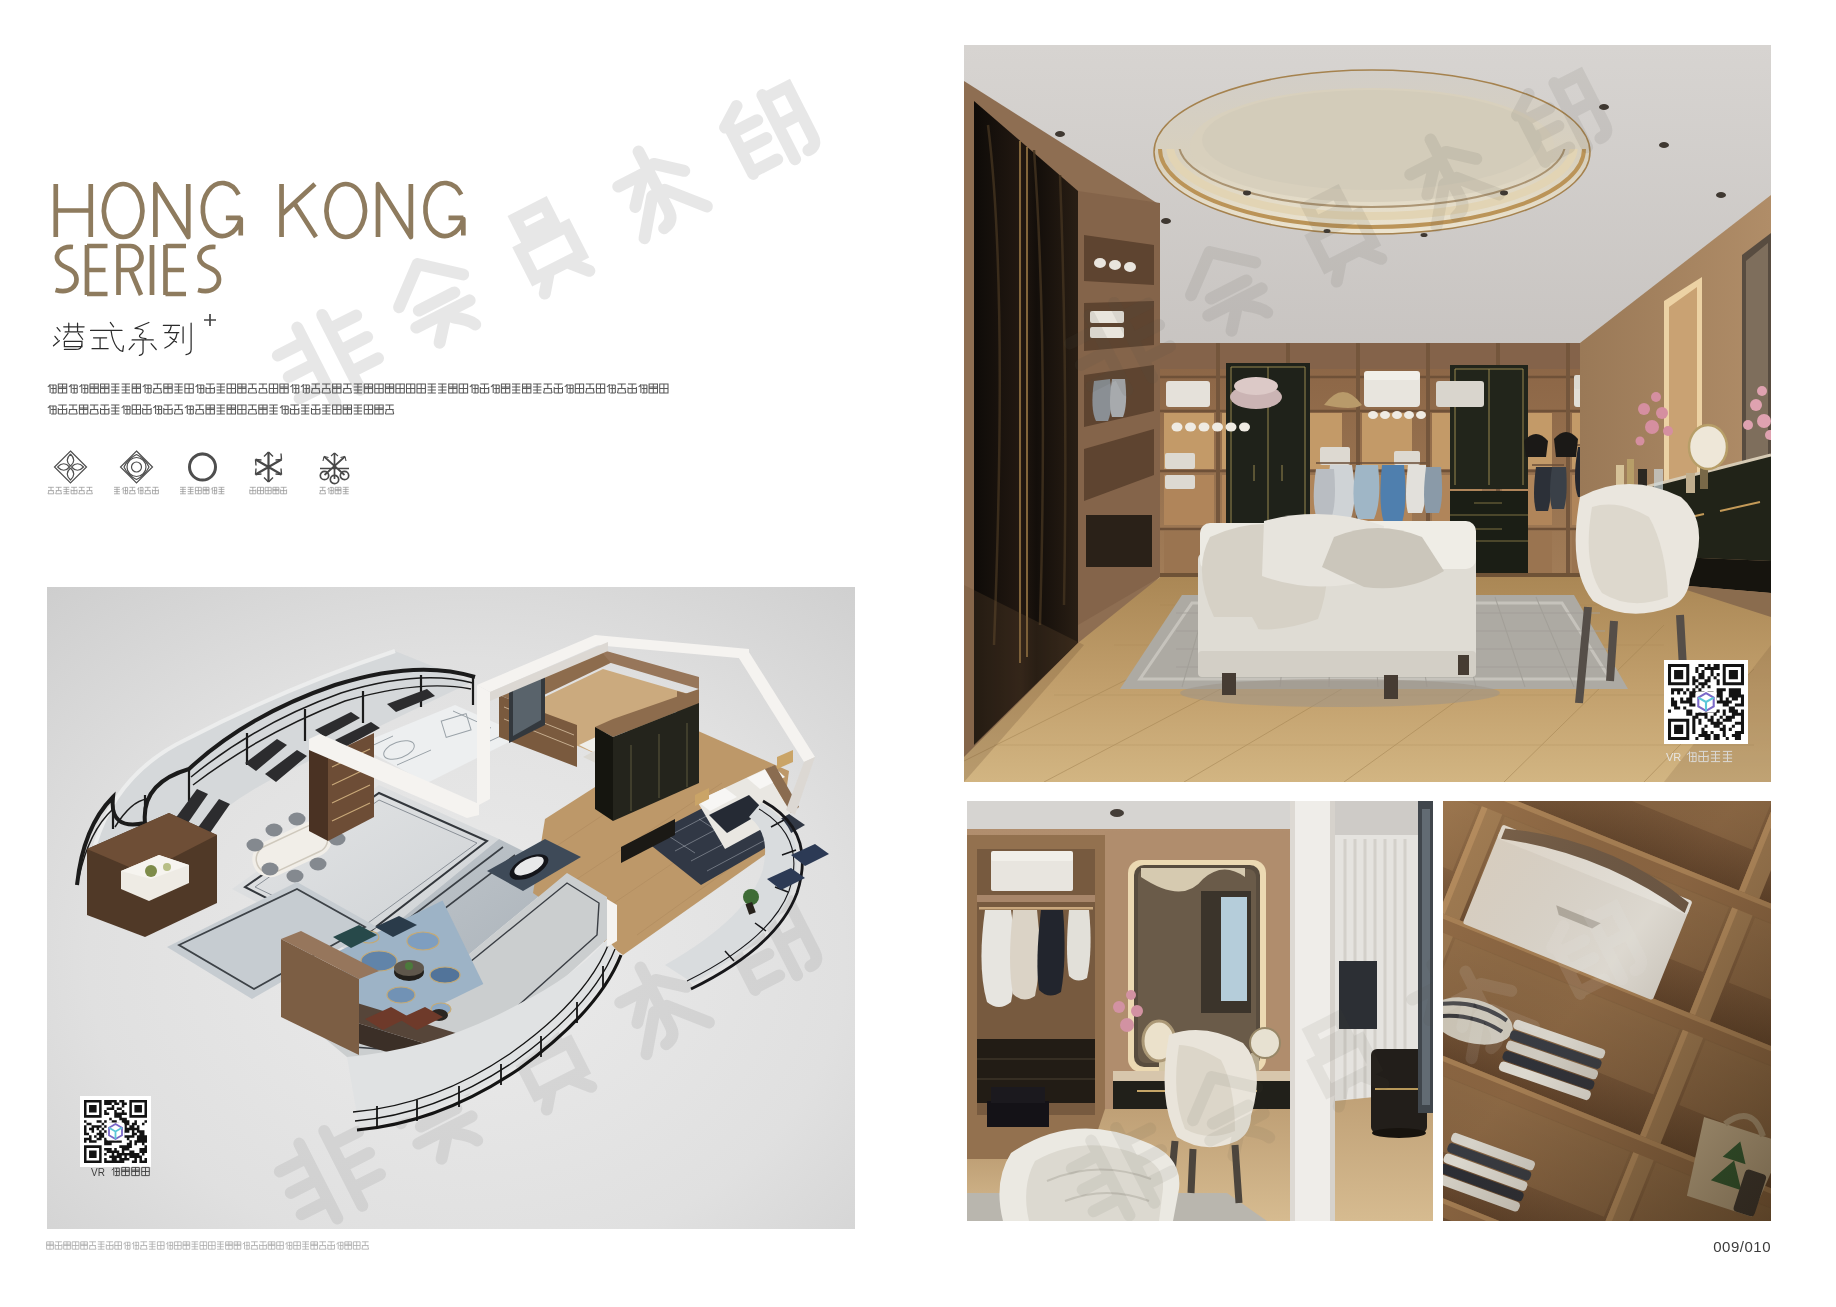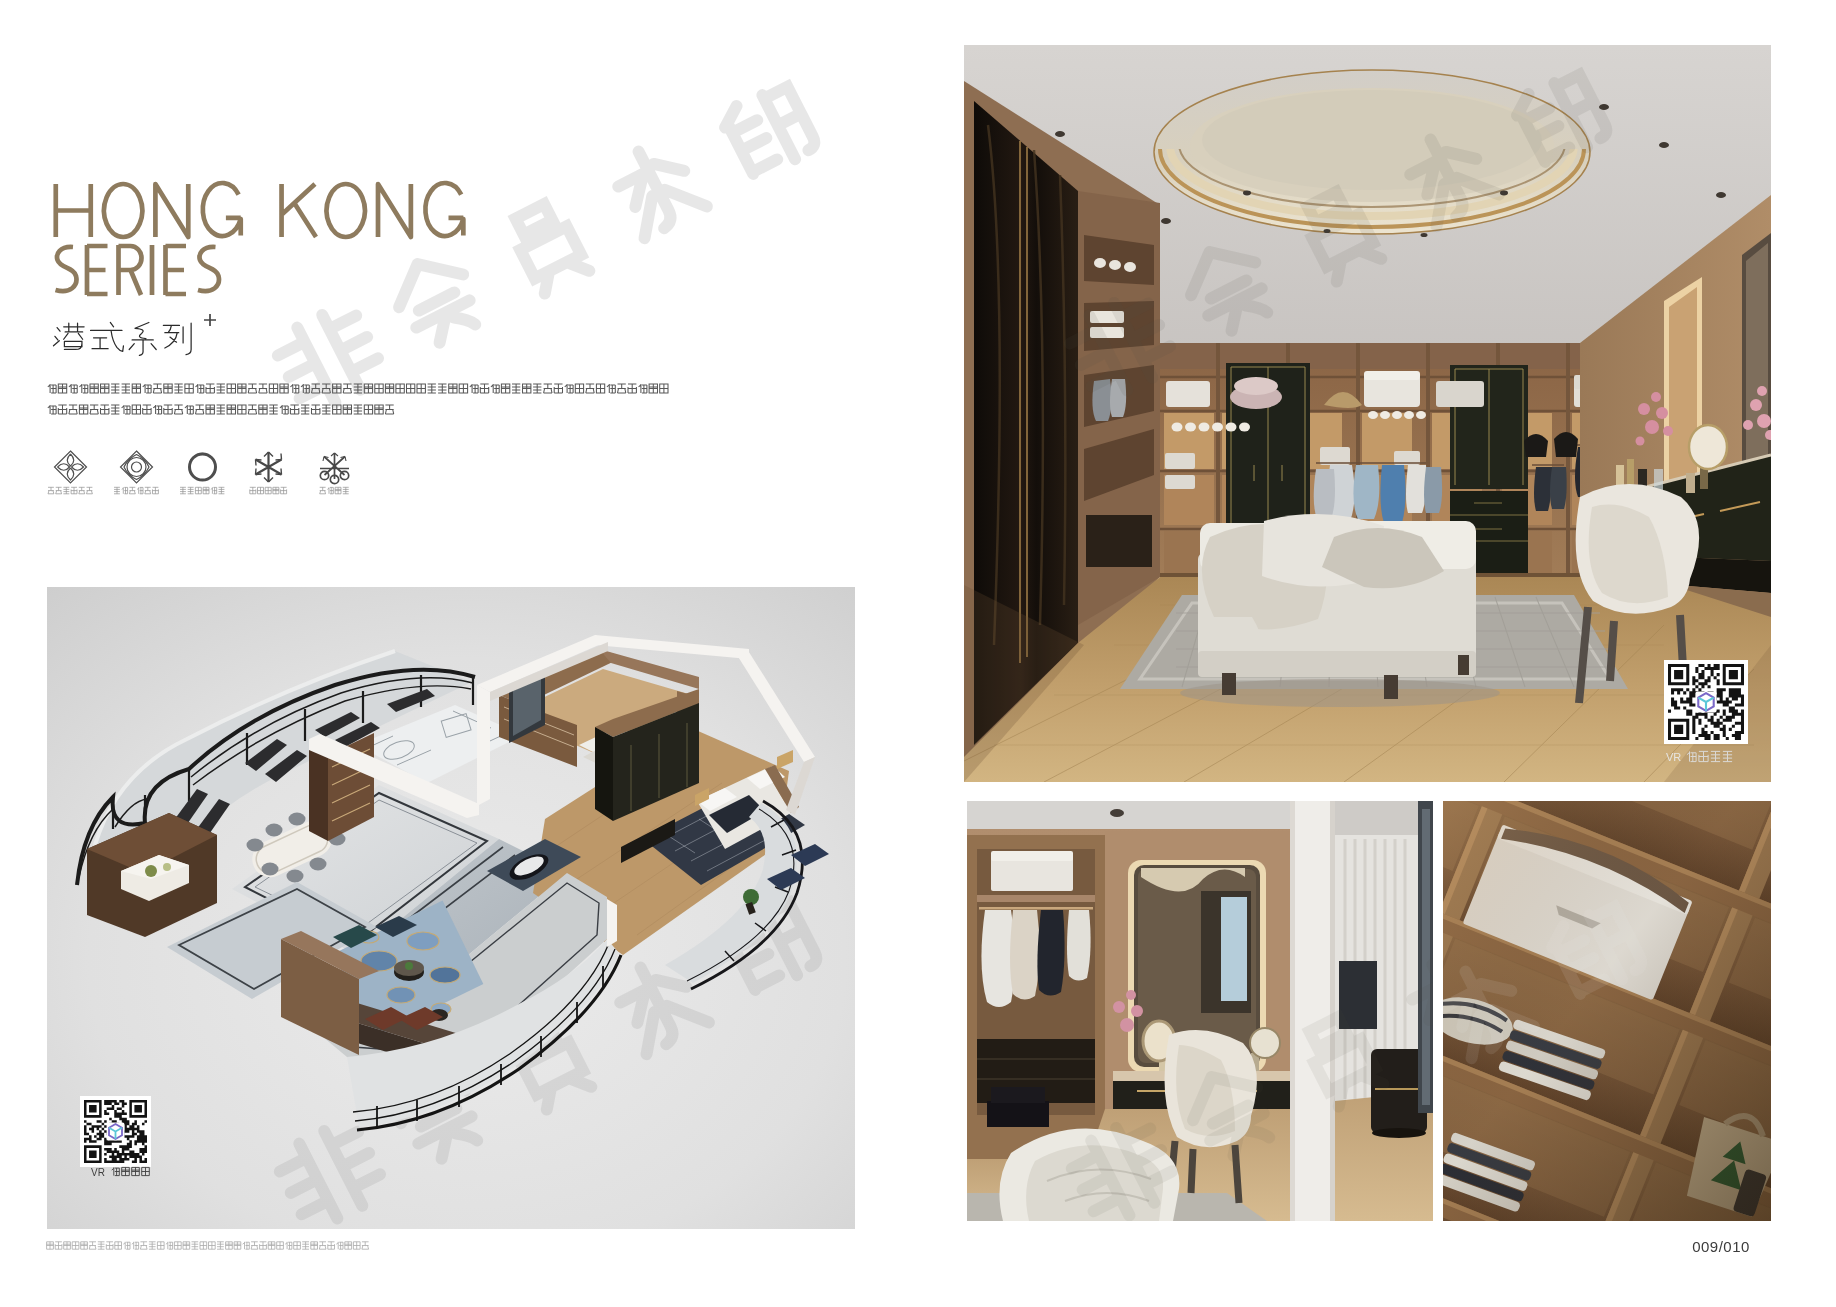--- a/index.html
+++ b/index.html
@@ -127,21 +127,21 @@
 
 <path d="M48.0,487.3H53.9M51.0,487.3V490.6M48.0,490.6H53.9M49.0,490.6L48.0,493.8M52.9,490.6L53.9,493.8M51.0,491.6H51.1M48.0,493.8H53.9M55.7,487.3H61.6M58.6,487.3V490.6M55.7,490.6H61.6M56.7,490.6L55.7,493.8M60.6,490.6L61.6,493.8M58.6,491.6H58.7M55.7,493.8H61.6M63.4,487.3H69.3M63.4,489.4H69.3M63.4,491.6H69.3M63.4,493.8H69.3M66.3,487.3V493.8M71.1,487.3H77.0M74.0,487.3V493.8M71.1,493.8H77.0M71.1,490.6H77.0M71.1,489.4V493.8M77.0,489.4V493.8M78.8,487.3H84.7M81.7,487.3V490.6M78.8,490.6H84.7M79.8,490.6L78.8,493.8M83.7,490.6L84.7,493.8M81.7,491.6H81.8M78.8,493.8H84.7M86.5,487.3H92.4M89.5,487.3V490.6M86.5,490.6H92.4M87.5,490.6L86.5,493.8M91.4,490.6L92.4,493.8M89.5,491.6H89.5M86.5,493.8H92.4" stroke="#979797" stroke-width="0.75" fill="none"></path>
 <path d="M114.0,487.3H119.9M114.0,489.4H119.9M114.0,491.6H119.9M114.0,493.8H119.9M117.0,487.3V493.8M123.3,487.3V493.8M121.7,489.4L123.3,488.3M124.3,487.4H127.6M124.3,490.6H127.6M124.3,493.8H127.6M125.5,487.4V493.8M127.6,487.4V493.8M129.4,487.3H135.3M132.4,487.3V490.6M129.4,490.6H135.3M130.4,490.6L129.4,493.8M134.3,490.6L135.3,493.8M132.4,491.6H132.5M129.4,493.8H135.3M138.7,487.3V493.8M137.1,489.4L138.7,488.3M139.7,487.4H143.0M139.7,490.6H143.0M139.7,493.8H143.0M140.9,487.4V493.8M143.0,487.4V493.8M144.8,487.3H150.7M147.8,487.3V490.6M144.8,490.6H150.7M145.8,490.6L144.8,493.8M149.7,490.6L150.7,493.8M147.8,491.6H147.8M144.8,493.8H150.7M152.5,487.3H158.4M155.4,487.3V493.8M152.5,493.8H158.4M152.5,490.6H158.4M152.5,489.4V493.8M158.4,489.4V493.8" stroke="#979797" stroke-width="0.75" fill="none"></path>
 <path d="M180.0,487.3H185.9M180.0,489.4H185.9M180.0,491.6H185.9M180.0,493.8H185.9M182.9,487.3V493.8M187.7,487.3H193.6M187.7,489.4H193.6M187.7,491.6H193.6M187.7,493.8H193.6M190.6,487.3V493.8M195.4,487.3H201.3V493.8H195.4ZM195.4,490.6H201.3M198.4,487.3V493.8M203.1,487.3H209.0V493.8H203.1ZM206.1,487.3V493.8M203.1,490.6H209.0M203.1,489.4H209.0M212.4,487.3V493.8M210.8,489.4L212.4,488.3M213.4,487.4H216.7M213.4,490.6H216.7M213.4,493.8H216.7M214.6,487.4V493.8M216.7,487.4V493.8M218.5,487.3H224.4M218.5,489.4H224.4M218.5,491.6H224.4M218.5,493.8H224.4M221.4,487.3V493.8" stroke="#979797" stroke-width="0.75" fill="none"></path>
 <path d="M249.8,487.3H255.8M252.8,487.3V493.8M249.8,493.8H255.8M249.8,490.6H255.8M249.8,489.4V493.8M255.8,489.4V493.8M257.5,487.3H263.5V493.8H257.5ZM257.5,490.6H263.5M260.5,487.3V493.8M265.2,487.3H271.2V493.8H265.2ZM265.2,490.6H271.2M268.2,487.3V493.8M272.9,487.3H278.9V493.8H272.9ZM275.9,487.3V493.8M272.9,490.6H278.9M272.9,489.4H278.9M280.6,487.3H286.6M283.6,487.3V493.8M280.6,493.8H286.6M280.6,490.6H286.6M280.6,489.4V493.8M286.6,489.4V493.8" stroke="#979797" stroke-width="0.75" fill="none"></path>
 <path d="M319.7,487.3H325.6M322.7,487.3V490.6M319.7,490.6H325.6M320.7,490.6L319.7,493.8M324.6,490.6L325.6,493.8M322.7,491.6H322.8M319.7,493.8H325.6M329.0,487.3V493.8M327.4,489.4L329.0,488.3M330.0,487.4H333.3M330.0,490.6H333.3M330.0,493.8H333.3M331.2,487.4V493.8M333.3,487.4V493.8M335.1,487.3H341.0V493.8H335.1ZM338.1,487.3V493.8M335.1,490.6H341.0M335.1,489.4H341.0M342.8,487.3H348.7M342.8,489.4H348.7M342.8,491.6H348.7M342.8,493.8H348.7M345.8,487.3V493.8" stroke="#979797" stroke-width="0.75" fill="none"></path>
 
 <path d="M46.6,1241.8H53.4V1249.2H46.6ZM50.0,1241.8V1249.2M46.6,1245.5H53.4M46.6,1244.2H53.4M55.2,1241.8H61.9M58.5,1241.8V1249.2M55.2,1249.2H61.9M55.2,1245.5H61.9M55.2,1244.2V1249.2M61.9,1244.2V1249.2M63.7,1241.8H70.4V1249.2H63.7ZM67.0,1241.8V1249.2M63.7,1245.5H70.4M63.7,1244.2H70.4M72.2,1241.8H78.9V1249.2H72.2ZM72.2,1245.5H78.9M75.6,1241.8V1249.2M80.7,1241.8H87.4V1249.2H80.7ZM84.1,1241.8V1249.2M80.7,1245.5H87.4M80.7,1244.2H87.4M89.2,1241.8H96.0M92.6,1241.8V1245.5M89.2,1245.5H96.0M90.2,1245.5L89.2,1249.2M95.0,1245.5L96.0,1249.2M92.6,1246.7H92.7M89.2,1249.2H96.0M97.8,1241.8H104.5M97.8,1244.2H104.5M97.8,1246.7H104.5M97.8,1249.2H104.5M101.1,1241.8V1249.2M106.3,1241.8H113.0M109.6,1241.8V1249.2M106.3,1249.2H113.0M106.3,1245.5H113.0M106.3,1244.2V1249.2M113.0,1244.2V1249.2M114.8,1241.8H121.5V1249.2H114.8ZM114.8,1245.5H121.5M118.2,1241.8V1249.2M125.2,1241.8V1249.2M123.3,1244.2L125.2,1242.8M126.2,1242.2H130.0M126.2,1245.5H130.0M126.2,1249.2H130.0M127.6,1242.2V1249.2M130.0,1242.2V1249.2M133.7,1241.8V1249.2M131.8,1244.2L133.7,1242.8M134.7,1242.2H138.6M134.7,1245.5H138.6M134.7,1249.2H138.6M136.1,1242.2V1249.2M138.6,1242.2V1249.2M140.4,1241.8H147.1M143.7,1241.8V1245.5M140.4,1245.5H147.1M141.4,1245.5L140.4,1249.2M146.1,1245.5L147.1,1249.2M143.7,1246.7H143.8M140.4,1249.2H147.1M148.9,1241.8H155.6M148.9,1244.2H155.6M148.9,1246.7H155.6M148.9,1249.2H155.6M152.2,1241.8V1249.2M157.4,1241.8H164.1V1249.2H157.4ZM157.4,1245.5H164.1M160.8,1241.8V1249.2M167.8,1241.8V1249.2M165.9,1244.2L167.8,1242.8M168.8,1242.2H172.6M168.8,1245.5H172.6M168.8,1249.2H172.6M170.2,1242.2V1249.2M172.6,1242.2V1249.2M174.4,1241.8H181.2V1249.2H174.4ZM174.4,1245.5H181.2M177.8,1241.8V1249.2M183.0,1241.8H189.7V1249.2H183.0ZM186.3,1241.8V1249.2M183.0,1245.5H189.7M183.0,1244.2H189.7M191.5,1241.8H198.2M191.5,1244.2H198.2M191.5,1246.7H198.2M191.5,1249.2H198.2M194.8,1241.8V1249.2M200.0,1241.8H206.7V1249.2H200.0ZM200.0,1245.5H206.7M203.4,1241.8V1249.2M208.5,1241.8H215.2V1249.2H208.5ZM208.5,1245.5H215.2M211.9,1241.8V1249.2M217.0,1241.8H223.8M217.0,1244.2H223.8M217.0,1246.7H223.8M217.0,1249.2H223.8M220.4,1241.8V1249.2M225.6,1241.8H232.3V1249.2H225.6ZM228.9,1241.8V1249.2M225.6,1245.5H232.3M225.6,1244.2H232.3M234.1,1241.8H240.8V1249.2H234.1ZM237.4,1241.8V1249.2M234.1,1245.5H240.8M234.1,1244.2H240.8M244.5,1241.8V1249.2M242.6,1244.2L244.5,1242.8M245.5,1242.2H249.3M245.5,1245.5H249.3M245.5,1249.2H249.3M246.9,1242.2V1249.2M249.3,1242.2V1249.2M251.1,1241.8H257.8M254.5,1241.8V1245.5M251.1,1245.5H257.8M252.1,1245.5L251.1,1249.2M256.8,1245.5L257.8,1249.2M254.5,1246.7H254.6M251.1,1249.2H257.8M259.6,1241.8H266.4M263.0,1241.8V1249.2M259.6,1249.2H266.4M259.6,1245.5H266.4M259.6,1244.2V1249.2M266.4,1244.2V1249.2M268.2,1241.8H274.9V1249.2H268.2ZM271.5,1241.8V1249.2M268.2,1245.5H274.9M268.2,1244.2H274.9M276.7,1241.8H283.4V1249.2H276.7ZM276.7,1245.5H283.4M280.0,1241.8V1249.2M287.1,1241.8V1249.2M285.2,1244.2L287.1,1242.8M288.1,1242.2H291.9M288.1,1245.5H291.9M288.1,1249.2H291.9M289.5,1242.2V1249.2M291.9,1242.2V1249.2M293.7,1241.8H300.4V1249.2H293.7ZM293.7,1245.5H300.4M297.1,1241.8V1249.2M302.2,1241.8H309.0M302.2,1244.2H309.0M302.2,1246.7H309.0M302.2,1249.2H309.0M305.6,1241.8V1249.2M310.8,1241.8H317.5V1249.2H310.8ZM314.1,1241.8V1249.2M310.8,1245.5H317.5M310.8,1244.2H317.5M319.3,1241.8H326.0M322.6,1241.8V1245.5M319.3,1245.5H326.0M320.3,1245.5L319.3,1249.2M325.0,1245.5L326.0,1249.2M322.6,1246.7H322.7M319.3,1249.2H326.0M327.8,1241.8H334.5M331.2,1241.8V1249.2M327.8,1249.2H334.5M327.8,1245.5H334.5M327.8,1244.2V1249.2M334.5,1244.2V1249.2M338.2,1241.8V1249.2M336.3,1244.2L338.2,1242.8M339.2,1242.2H343.0M339.2,1245.5H343.0M339.2,1249.2H343.0M340.6,1242.2V1249.2M343.0,1242.2V1249.2M344.8,1241.8H351.6V1249.2H344.8ZM348.2,1241.8V1249.2M344.8,1245.5H351.6M344.8,1244.2H351.6M353.4,1241.8H360.1V1249.2H353.4ZM353.4,1245.5H360.1M356.7,1241.8V1249.2M361.9,1241.8H368.6M365.2,1241.8V1245.5M361.9,1245.5H368.6M362.9,1245.5L361.9,1249.2M367.6,1245.5L368.6,1249.2M365.2,1246.7H365.3M361.9,1249.2H368.6" stroke="#a9a9a9" stroke-width="0.8" fill="none"></path>
 </svg>
 
-<div class="abs" style="left:1671px;top:1238px;width:100px;text-align:center;font-size:15px;color:#3c3c3c;letter-spacing:0.5px;">009/010</div>
+<div class="abs" style="left:1671px;top:1238px;width:100px;text-align:right;font-size:15px;color:#3c3c3c;letter-spacing:0.5px;">009/010</div>
 <svg class="abs" style="left:47px;top:587px" width="808" height="642" viewBox="0 0 808 642">
 <defs>
 <radialGradient id="fpbg" cx="52%" cy="58%" r="78%">
         <stop offset="0%" stop-color="#ebebeb"></stop>
         <stop offset="60%" stop-color="#e0e0e0"></stop>
         <stop offset="100%" stop-color="#cecece"></stop>
       </radialGradient>
 <linearGradient id="marbleA" x1="0" y1="0" x2="1" y2="1">
         <stop offset="0%" stop-color="#e4e5e6"></stop>
         <stop offset="100%" stop-color="#cdd1d4"></stop>

